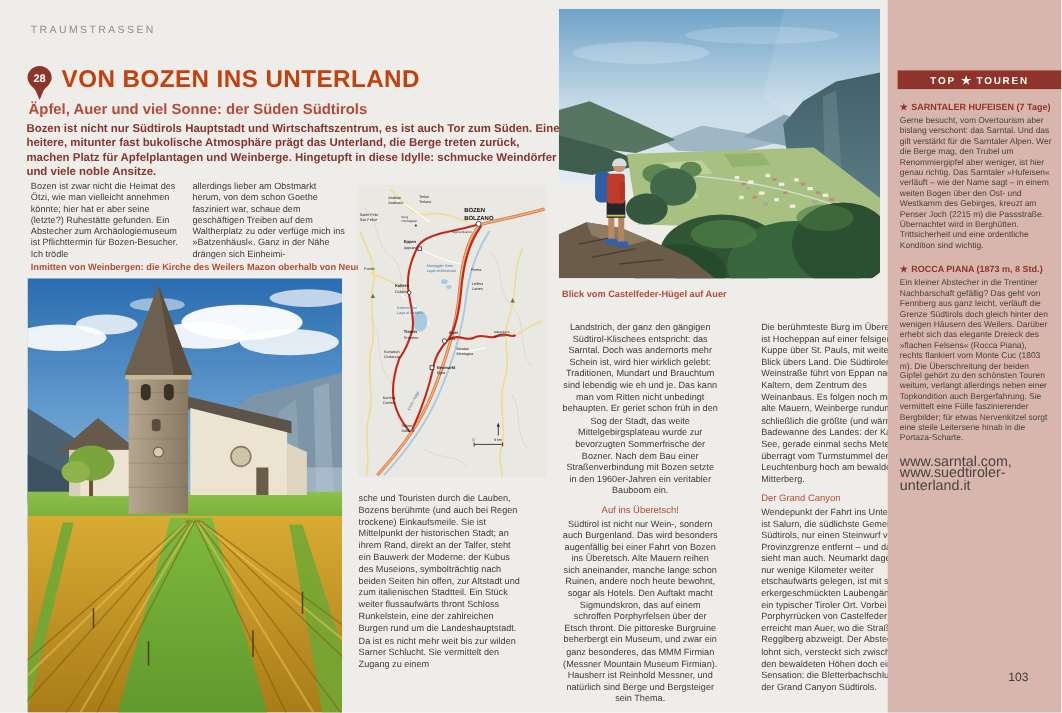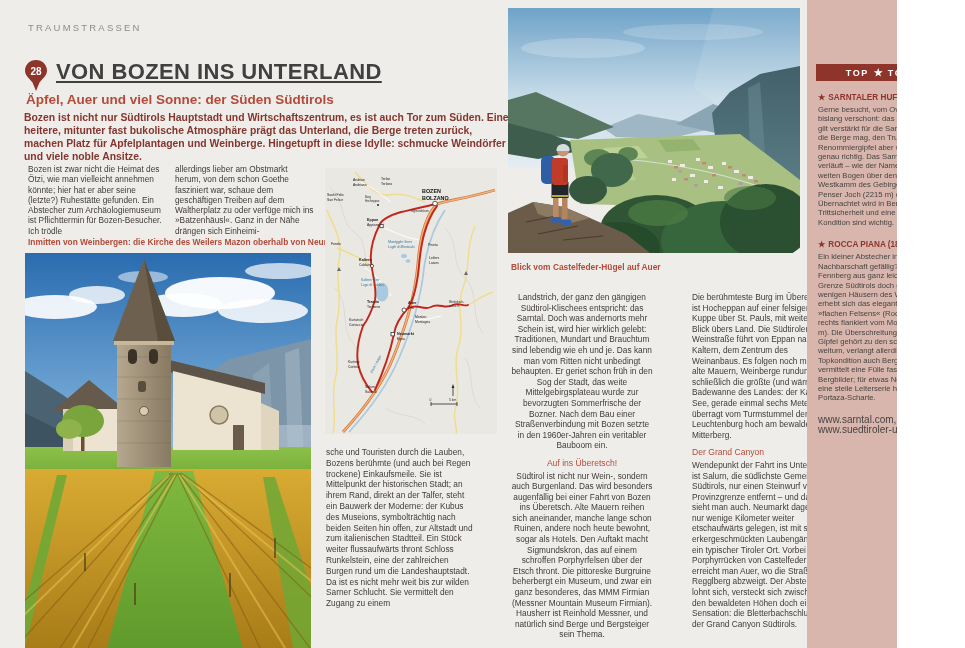--- a/index.html
+++ b/index.html
@@ -1,21 +1,21 @@
 <!DOCTYPE html>
 <html><head>
 <meta charset="utf-8">
 <style>
   html,body{margin:0;padding:0;}
-  .page{position:relative;width:897px;height:648px;background:#efedea;font-family:"Liberation Sans",sans-serif;overflow:hidden;}
+  .page{position:relative;width:965px;height:648px;background:#efedea;font-family:"Liberation Sans",sans-serif;overflow:hidden;}
 
   .kicker{position:absolute;left:28px;top:22px;font-size:9.5px;letter-spacing:2.2px;color:#8f8c88;font-weight:400;}
 
   .pin{position:absolute;left:24px;top:59px;width:24px;height:33px;}
-  .title{position:absolute;left:56px;top:59px;font-size:22px;font-weight:800;color:#404040;letter-spacing:.4px;font-stretch:condensed;text-decoration:underline;}
+  .title{position:absolute;left:56px;top:59px;font-size:22px;font-weight:800;color:#c2410c;letter-spacing:.4px;font-stretch:condensed;}
   .subtitle{position:absolute;left:26px;top:92px;font-size:13.5px;font-weight:600;color:#b34b38;}
   .intro{position:absolute;left:24px;top:111px;width:486px;font-size:10.4px;line-height:13px;font-weight:700;color:#84362e;}
 
   .bodycol{position:absolute;font-size:8.3px;line-height:10.3px;color:#3e3b38;text-align:left;}
   .col-a{left:28px;top:164px;width:136px;}
   .col-b{left:175px;top:164px;width:140px;}
   .col-c{left:326px;top:447px;width:150px;line-height:10.8px;}
   .col-d{left:511px;top:292px;width:142px;line-height:10.6px;text-align:center;}
   .col-e{left:692px;top:292px;width:141px;line-height:10.6px;}
   .colhead{font-weight:400;color:#b34b38;margin:7px 0 2px 0;font-size:8.6px;}
@@ -29,21 +29,21 @@
   .photo-right{left:508px;top:8px;width:292px;height:245px;}
   .mapbox{position:absolute;left:325px;top:168px;width:172px;height:266px;}
 
   .sidebar{position:absolute;left:807px;top:0;width:158px;height:648px;background:#d8b6ae;}
   .sb-bar{position:absolute;left:9px;right:0;top:64px;height:17px;background:#8e342a;color:#fff;display:flex;align-items:center;justify-content:center;font-size:9px;font-weight:700;letter-spacing:1.6px;}
   .sb-bar .star{color:#fff;font-size:10px;margin:0 5px;letter-spacing:0;}
   .sb-content{position:absolute;left:11px;top:90px;width:138px;}
   .tour-title{font-size:8.2px;font-weight:700;color:#8e342a;margin-top:2px;}
   .tour-title .star{margin-right:3px;}
   .tour-body{font-size:7.7px;line-height:9.4px;color:#474340;margin:3px 0 12px 0;}
-  .links{font-size:10px;line-height:10.5px;color:#474340;margin-top:12px;}
+  .links{font-size:13px;line-height:10.5px;color:#474340;margin-top:12px;}
   .pagenum{position:absolute;right:30px;bottom:26px;font-size:11px;color:#3e3b38;margin-left:47px;}
 
   svg text{font-family:"Liberation Sans",sans-serif;}
   .t-town{font-size:3.7px;font-weight:700;fill:#1c1c1c;}
   .t-town2{font-size:3.4px;fill:#1c1c1c;}
   .t-big{font-size:5.4px;font-weight:700;fill:#111;}
   .t-water{font-size:3.3px;font-style:italic;fill:#35749f;}
   .t-tiny{font-size:2.8px;fill:#2a2a2a;}
   .t-scale{font-size:3.4px;fill:#2a2a2a;}
 </style>

